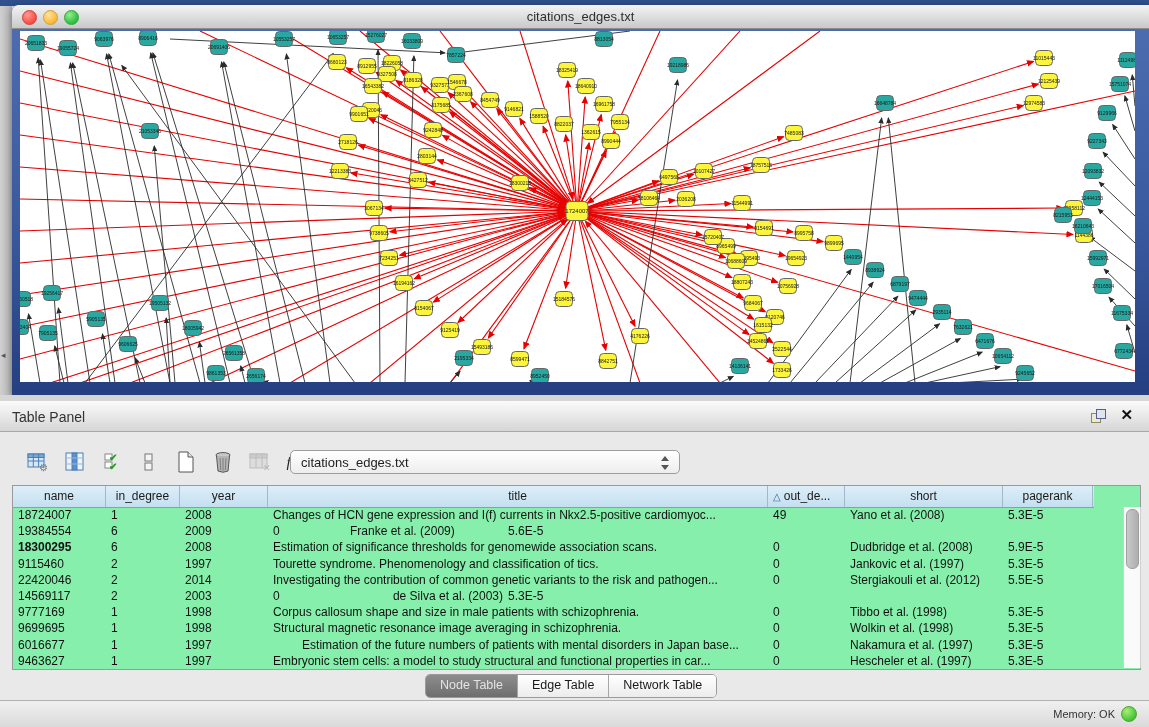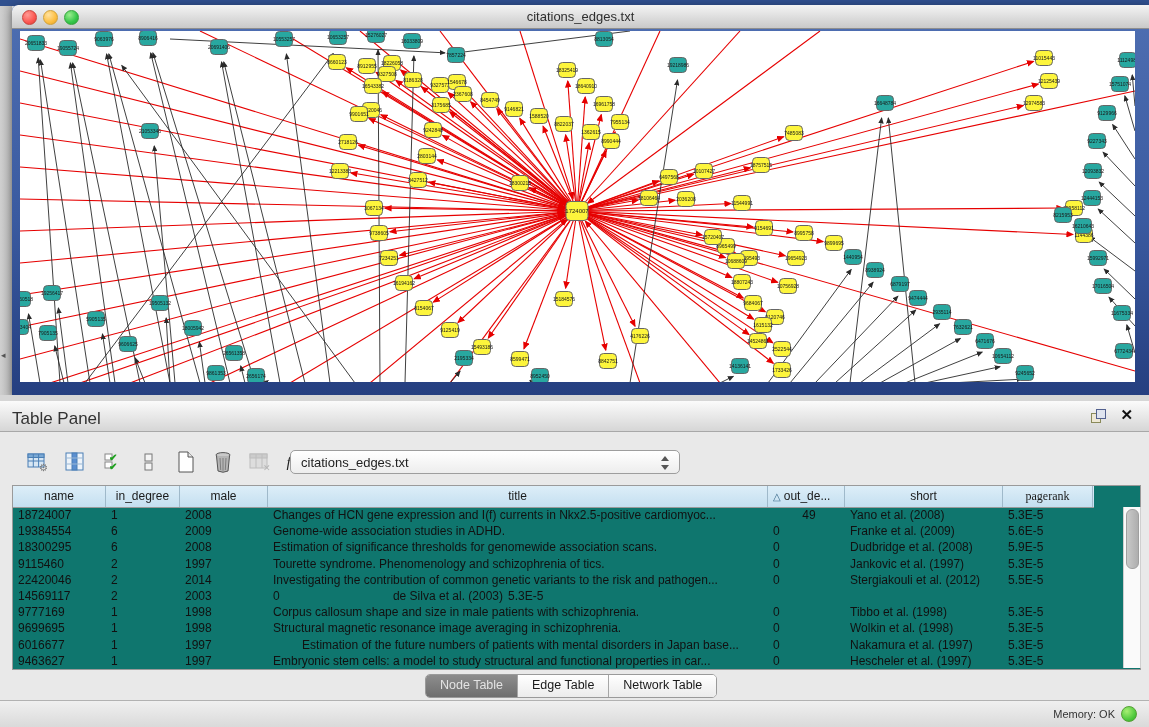--- a/index.html
+++ b/index.html
@@ -25,38 +25,38 @@
   #btn-zoom{left:52px;background:radial-gradient(circle at 35% 30%,#9aed8e,#35c649 60%,#27a53a);border:1px solid #35a33c;}
   #canvas-wrap{position:absolute;left:8px;top:26px;width:1115px;height:351px;background:#ffffff;overflow:hidden;}
   
   #splitter{position:absolute;left:0;top:395px;width:1149px;height:6px;background:#d6d6d6;text-align:center;}
   #splitter-grip{font-size:7px;color:#8a8a8a;line-height:6px;}
   
   #table-panel{position:absolute;left:0;top:401px;width:1149px;height:326px;background:#e9e9e9;}
   #panel-header{position:absolute;left:0;top:0;width:100%;height:30px;
                 background:linear-gradient(180deg,#fbfbfb,#d6d6d6);
                 border-bottom:1px solid #a8a8a8;}
-  #panel-title{position:absolute;left:12px;top:8px;font-size:17px;color:#333;}
+  #panel-title{position:absolute;left:12px;top:8px;font-size:14px;color:#333;}
   #float-icon{position:absolute;right:44px;top:8px;width:14px;height:14px;}
   #float-icon .sq1{position:absolute;left:0;top:4px;width:8px;height:8px;border:1px solid #8a8a5a;background:#eee8d5;}
   #float-icon .sq2{position:absolute;left:5px;top:0;width:8px;height:8px;border:1px solid #53618f;background:#dfe4ef;}
   #panel-close{position:absolute;right:16px;top:5px;font-size:15px;font-weight:bold;color:#111;cursor:default;}
   
   #toolbar{position:absolute;left:24px;top:45px;height:32px;display:flex;gap:9px;align-items:center;}
   .tool-btn{width:28px;height:28px;display:flex;align-items:center;justify-content:center;background:transparent;border:none;padding:0;}
   .fx{font-family:"Liberation Serif",serif;font-style:italic;font-size:15px;color:#222;}
   #table-select{position:absolute;left:290px;top:49px;width:390px;height:24px;
                 border:1px solid #9d9d9d;border-radius:5px;
                 background:linear-gradient(180deg,#ffffff,#ededed);
                 font-size:13px;color:#222;line-height:23px;padding-left:10px;box-sizing:border-box;}
   #select-stepper{position:absolute;right:9px;top:4px;width:9px;height:16px;}
   #select-stepper .up{position:absolute;top:1px;left:0;width:0;height:0;border-left:4.5px solid transparent;border-right:4.5px solid transparent;border-bottom:5px solid #555;}
   #select-stepper .dn{position:absolute;bottom:1px;left:0;width:0;height:0;border-left:4.5px solid transparent;border-right:4.5px solid transparent;border-top:5px solid #555;}
   
-  #table-area{position:absolute;left:12px;top:84px;width:1129px;height:185px;background:#0f766e;
+  #table-area{position:absolute;left:12px;top:84px;width:1129px;height:185px;background:#86efac;
               border:1px solid #9a9a9a;box-sizing:border-box;}
   #thead{position:absolute;left:0;top:0;height:21px;width:1081px;display:flex;
          background:linear-gradient(180deg,#ddeef8,#c4dff0);border-bottom:1px solid #9a9a9a;}
   .th{font-size:12px;color:#1a1a1a;text-align:center;line-height:20px;
       border-right:1px solid #9fb9ca;box-sizing:border-box;overflow:hidden;white-space:nowrap;}
   .th.sorted{text-align:left;padding-left:5px;}
   .sort-tri{font-size:10px;color:#3a6a8a;margin-right:3px;}
   #tbody{position:absolute;left:0;top:21px;width:1081px;}
   .tr{display:flex;height:16.2px;}
   .td{font-size:12px;color:#111;line-height:16px;white-space:nowrap;overflow:hidden;
@@ -574,59 +574,58 @@
     <span id="select-stepper">
         <span class="up"></span>
         <span class="dn"></span>
       </span>
   </div>
 
   <div id="table-area">
     <div id="thead">
         <div class="th" style="width: 93px;">name</div>
         <div class="th" style="width: 74px;">in_degree</div>
-        <div class="th" style="width: 88px;">male</div>
+        <div class="th" style="width: 88px;">year</div>
         <div class="th" style="width: 500px;">title</div>
         <div class="th sorted" style="width: 77px;"><span class="sort-tri">△</span>out_de...</div>
         <div class="th" style="width: 158px;">short</div>
-        <div class="th" style="width: 90px; font-family: Liberation Serif, serif;">pagerank</div>
+        <div class="th" style="width: 90px;">pagerank</div>
       </div>
     <div id="tbody">
         <div class="tr">
           <div class="td" style="width: 93px;">18724007</div>
           <div class="td" style="width: 74px;">1</div>
           <div class="td" style="width: 88px;">2008</div>
           <div class="td" style="width: 500px;">Changes of HCN gene expression and I(f) currents in Nkx2.5-positive cardiomyoc...</div>
-          <div class="td" style="width: 77px; text-align: center;">49</div>
+          <div class="td" style="width: 77px;">49</div>
           <div class="td" style="width: 158px;">Yano et al. (2008)</div>
           <div class="td" style="width: 90px;">5.3E-5</div>
         </div>
         <div class="tr">
           <div class="td" style="width: 93px;">19384554</div>
           <div class="td" style="width: 74px;">6</div>
           <div class="td" style="width: 88px;">2009</div>
-          <div class="td" style="width: 500px;">Genome-wide association studies in ADHD.</div>
           <div class="td" style="width: 77px;">0</div>
           <div class="td" style="width: 158px;">Franke et al. (2009)</div>
           <div class="td" style="width: 90px;">5.6E-5</div>
         </div>
         <div class="tr">
-          <div class="td" style="width: 93px;">18300295</div>
+          <div class="td" style="width: 93px; font-weight: bold;">18300295</div>
           <div class="td" style="width: 74px;">6</div>
           <div class="td" style="width: 88px;">2008</div>
           <div class="td" style="width: 500px;">Estimation of significance thresholds for genomewide association scans.</div>
           <div class="td" style="width: 77px;">0</div>
           <div class="td" style="width: 158px;">Dudbridge et al. (2008)</div>
           <div class="td" style="width: 90px;">5.9E-5</div>
         </div>
         <div class="tr">
           <div class="td" style="width: 93px;">9115460</div>
           <div class="td" style="width: 74px;">2</div>
           <div class="td" style="width: 88px;">1997</div>
-          <div class="td" style="width: 500px;">Tourette syndrome. Phenomenology and schizophrenia of tics.</div>
+          <div class="td" style="width: 500px;">Tourette syndrome. Phenomenology and classification of tics.</div>
           <div class="td" style="width: 77px;">0</div>
           <div class="td" style="width: 158px;">Jankovic et al. (1997)</div>
           <div class="td" style="width: 90px;">5.3E-5</div>
         </div>
         <div class="tr">
           <div class="td" style="width: 93px;">22420046</div>
           <div class="td" style="width: 74px;">2</div>
           <div class="td" style="width: 88px;">2014</div>
           <div class="td" style="width: 500px;">Investigating the contribution of common genetic variants to the risk and pathogen...</div>
           <div class="td" style="width: 77px;">0</div>

